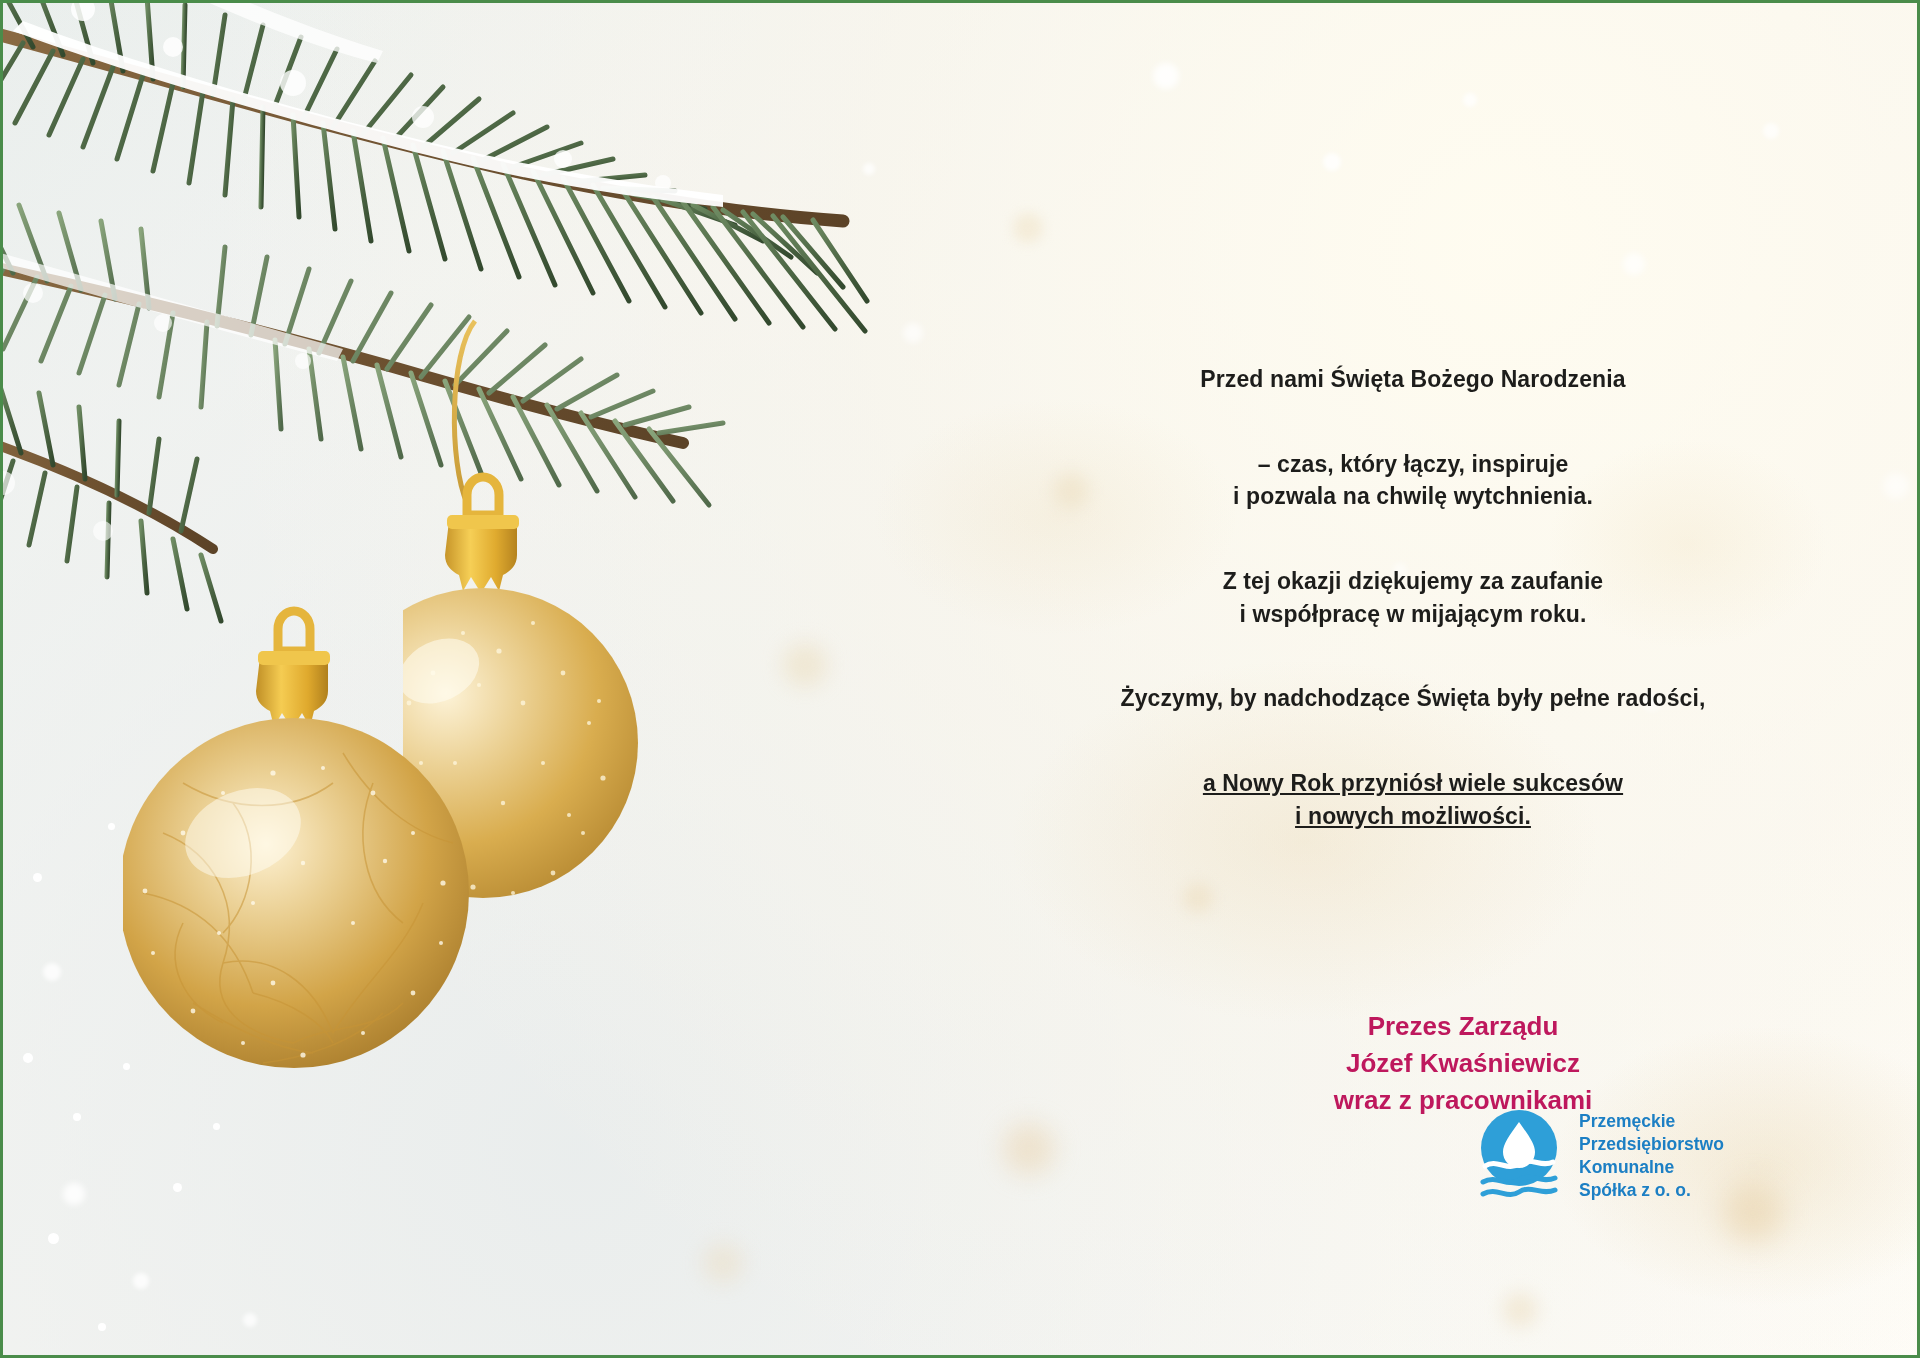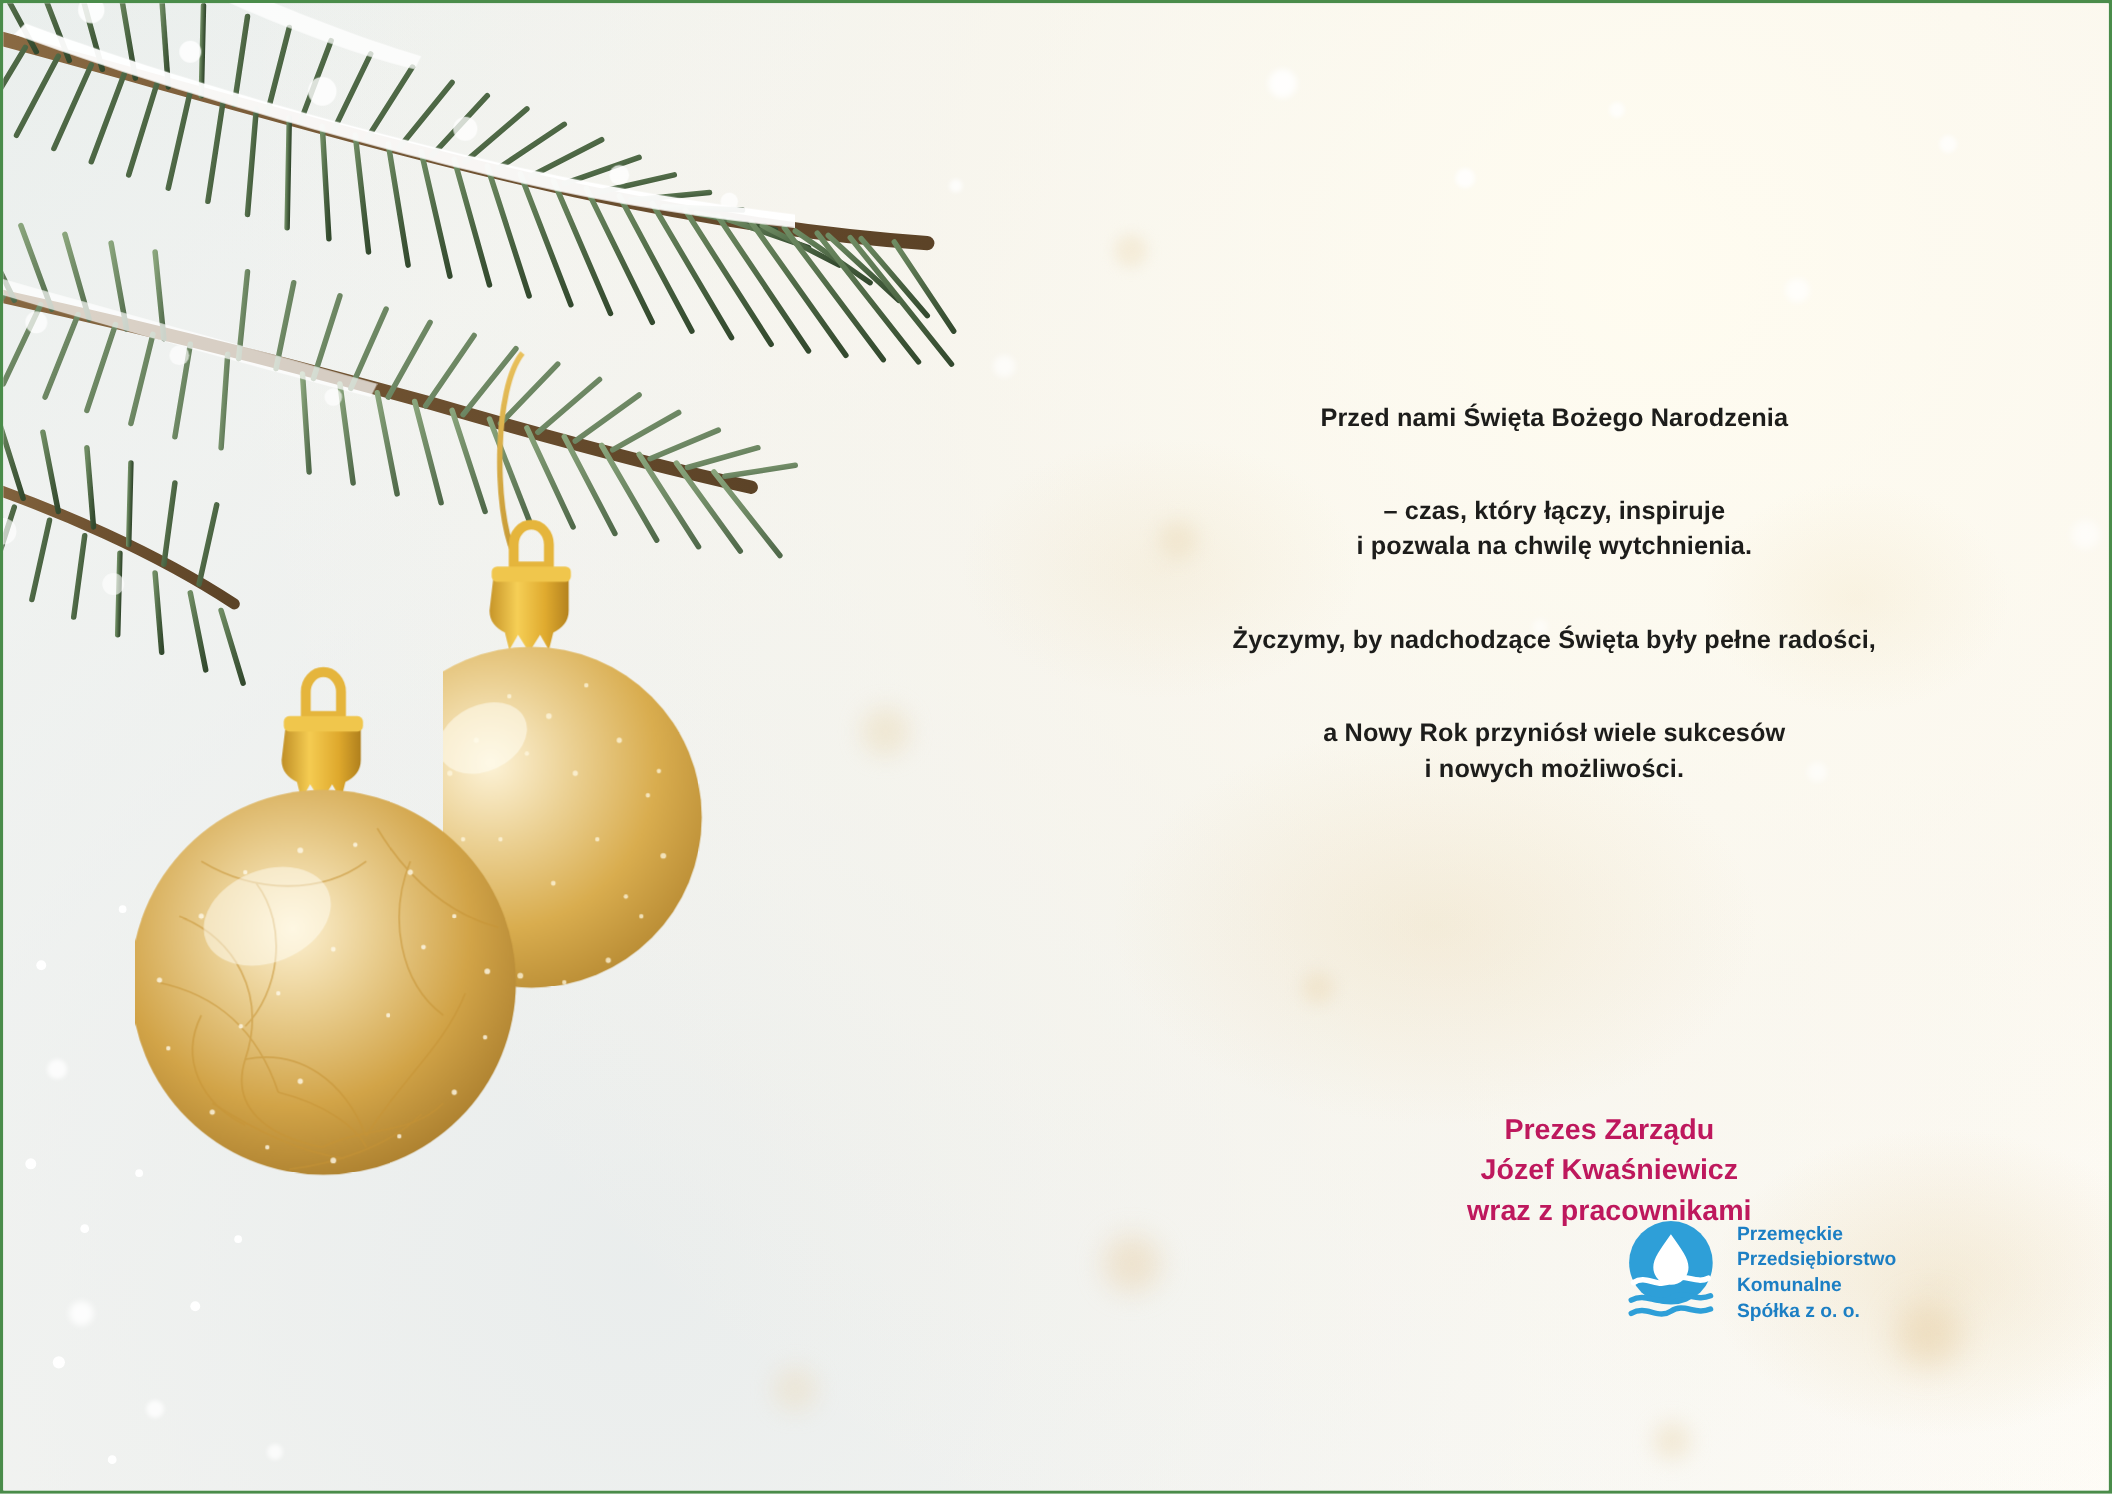--- a/index.html
+++ b/index.html
@@ -71,21 +71,21 @@
     text-align: center;
     color: #1d1d1b;
     font-weight: bold;
     font-size: 23px;
     line-height: 1.42;
     letter-spacing: 0.1px;
   }
   .message p {
     margin: 0 0 52px 0;
   }
-  .message p:last-child { margin-bottom: 0; }
+  .message p:last-child { margin-bottom: 0; text-decoration: underline; }
 
   .signature {
     position: absolute;
     left: 1180px;
     top: 1005px;
     width: 560px;
     text-align: center;
     color: #be185d;
     font-weight: bold;
     font-size: 26px;
@@ -451,20 +451,22 @@
       </g>
 
       <ellipse cx="120" cy="230" rx="60" ry="42" fill="#fffdf4" opacity="0.5" transform="rotate(-22 120 230)"></ellipse>
     </svg>
   </div>
 
   <div class="message">
     <p style="white-space:pre-line">Przed nami Święta Bożego Narodzenia</p>
     <p style="white-space:pre-line">– czas, który łączy, inspiruje
 i pozwala na chwilę wytchnienia.</p>
+    <p style="white-space:pre-line">Z tej okazji dziękujemy za zaufanie
+i współpracę w mijającym roku.</p>
     <p style="white-space:pre-line">Życzymy, by nadchodzące Święta były pełne radości,</p>
     <p style="white-space:pre-line">a Nowy Rok przyniósł wiele sukcesów
 i nowych możliwości.</p>
   </div>
 
   <div class="signature" style="white-space:pre-line">Prezes Zarządu
 Józef Kwaśniewicz
 wraz z pracownikami</div>
 
   <div class="logo">

